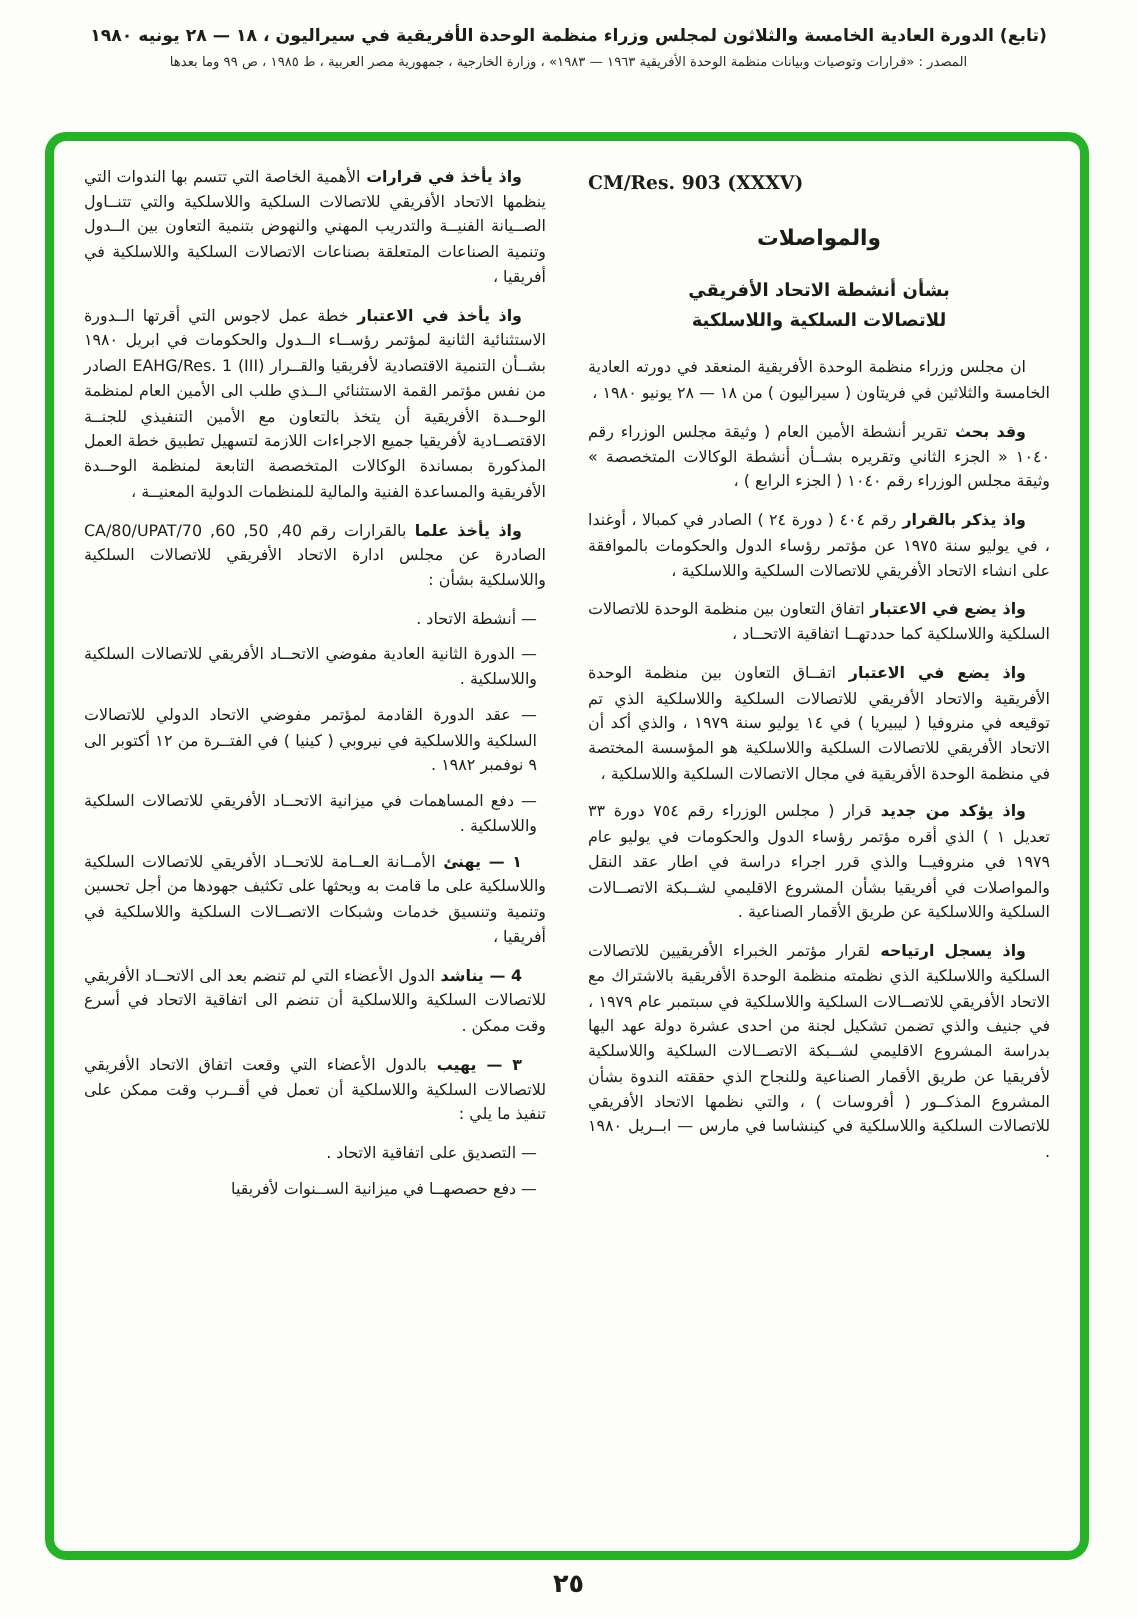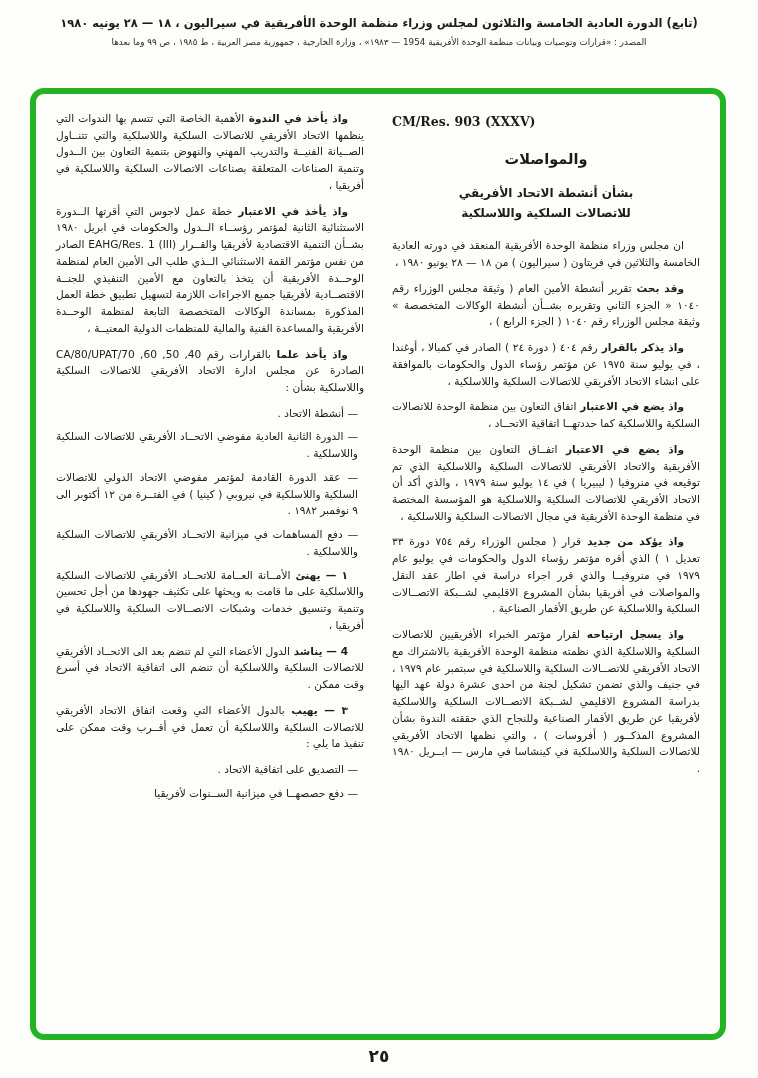--- a/index.html
+++ b/index.html
@@ -96,21 +96,21 @@
     font-size: 17px;
   }
 </style>
 </head>
 <body>
 
 <div class="page" style="background: rgb(253, 253, 250); color: rgb(28, 28, 28);">
 
   <div class="top-header">
     <div class="header-line1">(تابع) الدورة العادية الخامسة والثلاثون لمجلس وزراء منظمة الوحدة الأفريقية في سيراليون ، ١٨ — ٢٨ يونيه ١٩٨٠</div>
-    <div class="header-line2">المصدر : «قرارات وتوصيات وبيانات منظمة الوحدة الأفريقية 1954 — ١٩٨٣» ، وزارة الخارجية ، جمهورية مصر العربية ، ط ١٩٨٥ ، ص ٩٩ وما بعدها</div>
+    <div class="header-line2">المصدر : «قرارات وتوصيات وبيانات منظمة الوحدة الأفريقية ١٩٦٣ — ١٩٨٣» ، وزارة الخارجية ، جمهورية مصر العربية ، ط ١٩٨٥ ، ص ٩٩ وما بعدها</div>
   </div>
 
   <div class="green-frame" style="border-color: rgb(36, 179, 36);">
     <div class="columns">
 
       <div class="col">
         <div class="res-id">CM/Res. 903 (XXXV)</div>
         <div class="res-title">والمواصلات</div>
         <div class="res-subtitle">بشأن أنشطة الاتحاد الأفريقي للاتصالات السلكية واللاسلكية</div>
         <div class="paras" id="right-paras">
@@ -119,21 +119,21 @@
             <p class="para"><strong>واذ يذكر بالقرار </strong>رقم ٤٠٤ ( دورة ٢٤ ) الصادر في كمبالا ، أوغندا ، في يوليو سنة ١٩٧٥ عن مؤتمر رؤساء الدول والحكومات بالموافقة على انشاء الاتحاد الأفريقي للاتصالات السلكية واللاسلكية ،</p>
             <p class="para"><strong>واذ يضع في الاعتبار </strong>اتفاق التعاون بين منظمة الوحدة للاتصالات السلكية واللاسلكية كما حددتهــا اتفاقية الاتحــاد ،</p>
             <p class="para"><strong>واذ يضع في الاعتبار </strong>اتفــاق التعاون بين منظمة الوحدة الأفريقية والاتحاد الأفريقي للاتصالات السلكية واللاسلكية الذي تم توقيعه في منروفيا ( ليبيريا ) في ١٤ يوليو سنة ١٩٧٩ ، والذي أكد أن الاتحاد الأفريقي للاتصالات السلكية واللاسلكية هو المؤسسة المختصة في منظمة الوحدة الأفريقية في مجال الاتصالات السلكية واللاسلكية ،</p>
             <p class="para"><strong>واذ يؤكد من جديد </strong>قرار ( مجلس الوزراء رقم ٧٥٤ دورة ٣٣ تعديل ١ ) الذي أقره مؤتمر رؤساء الدول والحكومات في يوليو عام ١٩٧٩ في منروفيــا والذي قرر اجراء دراسة في اطار عقد النقل والمواصلات في أفريقيا بشأن المشروع الاقليمي لشــبكة الاتصــالات السلكية واللاسلكية عن طريق الأقمار الصناعية .</p>
             <p class="para"><strong>واذ يسجل ارتياحه </strong>لقرار مؤتمر الخبراء الأفريقيين للاتصالات السلكية واللاسلكية الذي نظمته منظمة الوحدة الأفريقية بالاشتراك مع الاتحاد الأفريقي للاتصــالات السلكية واللاسلكية في سبتمبر عام ١٩٧٩ ، في جنيف والذي تضمن تشكيل لجنة من احدى عشرة دولة عهد اليها بدراسة المشروع الاقليمي لشــبكة الاتصــالات السلكية واللاسلكية لأفريقيا عن طريق الأقمار الصناعية وللنجاح الذي حققته الندوة بشأن المشروع المذكــور ( أفروسات ) ، والتي نظمها الاتحاد الأفريقي للاتصالات السلكية واللاسلكية في كينشاسا في مارس — ابــريل ١٩٨٠ .</p>
           </div>
       </div>
 
       <div class="col">
         <div class="paras" id="left-paras">
-            <p class="para"><strong>واذ يأخذ في الندوة </strong>الأهمية الخاصة التي تتسم بها الندوات التي ينظمها الاتحاد الأفريقي للاتصالات السلكية واللاسلكية والتي تتنــاول الصــيانة الفنيــة والتدريب المهني والنهوض بتنمية التعاون بين الــدول وتنمية الصناعات المتعلقة بصناعات الاتصالات السلكية واللاسلكية في أفريقيا ،</p>
+            <p class="para"><strong>واذ يأخذ في قرارات </strong>الأهمية الخاصة التي تتسم بها الندوات التي ينظمها الاتحاد الأفريقي للاتصالات السلكية واللاسلكية والتي تتنــاول الصــيانة الفنيــة والتدريب المهني والنهوض بتنمية التعاون بين الــدول وتنمية الصناعات المتعلقة بصناعات الاتصالات السلكية واللاسلكية في أفريقيا ،</p>
             <p class="para"><strong>واذ يأخذ في الاعتبار </strong>خطة عمل لاجوس التي أقرتها الــدورة الاستثنائية الثانية لمؤتمر رؤســاء الــدول والحكومات في ابريل ١٩٨٠ بشــأن التنمية الاقتصادية لأفريقيا والقــرار EAHG/Res. 1 (III) الصادر من نفس مؤتمر القمة الاستثنائي الــذي طلب الى الأمين العام لمنظمة الوحــدة الأفريقية أن يتخذ بالتعاون مع الأمين التنفيذي للجنــة الاقتصــادية لأفريقيا جميع الاجراءات اللازمة لتسهيل تطبيق خطة العمل المذكورة بمساندة الوكالات المتخصصة التابعة لمنظمة الوحــدة الأفريقية والمساعدة الفنية والمالية للمنظمات الدولية المعنيــة ،</p>
             <p class="para"><strong>واذ يأخذ علما </strong>بالقرارات رقم 40, 50, 60, 70/CA/80/UPAT الصادرة عن مجلس ادارة الاتحاد الأفريقي للاتصالات السلكية واللاسلكية بشأن :</p>
             <p class="para dash">— أنشطة الاتحاد .</p>
             <p class="para dash">— الدورة الثانية العادية مفوضي الاتحــاد الأفريقي للاتصالات السلكية واللاسلكية .</p>
             <p class="para dash">— عقد الدورة القادمة لمؤتمر مفوضي الاتحاد الدولي للاتصالات السلكية واللاسلكية في نيروبي ( كينيا ) في الفتــرة من ١٢ أكتوبر الى ٩ نوفمبر ١٩٨٢ .</p>
             <p class="para dash">— دفع المساهمات في ميزانية الاتحــاد الأفريقي للاتصالات السلكية واللاسلكية .</p>
             <p class="para"><strong>١ — يهنئ </strong>الأمــانة العــامة للاتحــاد الأفريقي للاتصالات السلكية واللاسلكية على ما قامت به ويحثها على تكثيف جهودها من أجل تحسين وتنمية وتنسيق خدمات وشبكات الاتصــالات السلكية واللاسلكية في أفريقيا ،</p>
             <p class="para"><strong>4 — يناشد </strong>الدول الأعضاء التي لم تنضم بعد الى الاتحــاد الأفريقي للاتصالات السلكية واللاسلكية أن تنضم الى اتفاقية الاتحاد في أسرع وقت ممكن .</p>
             <p class="para"><strong>٣ — يهيب </strong>بالدول الأعضاء التي وقعت اتفاق الاتحاد الأفريقي للاتصالات السلكية واللاسلكية أن تعمل في أقــرب وقت ممكن على تنفيذ ما يلي :</p>
             <p class="para dash">— التصديق على اتفاقية الاتحاد .</p>

